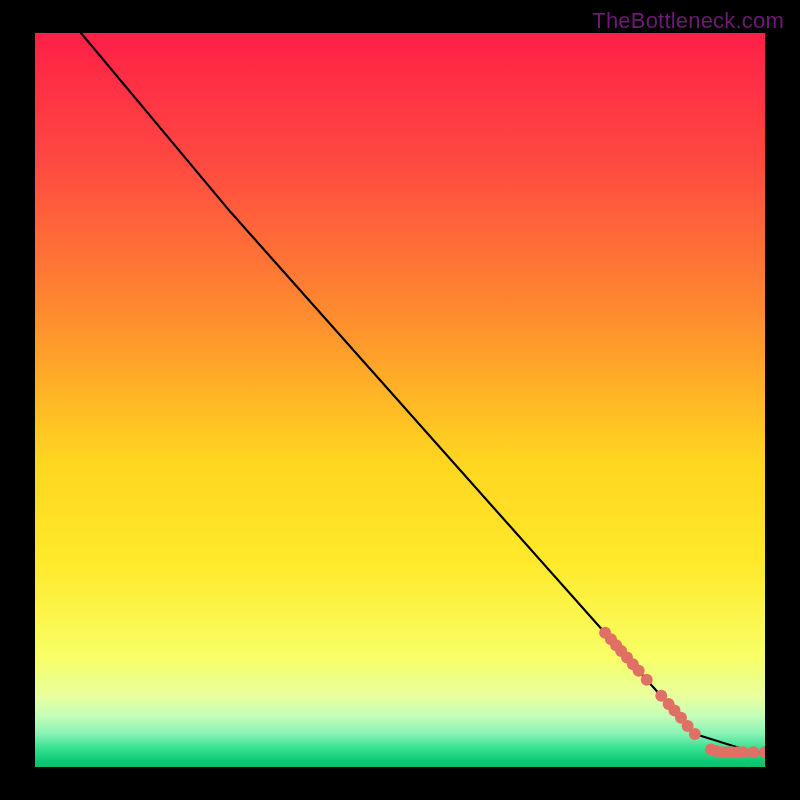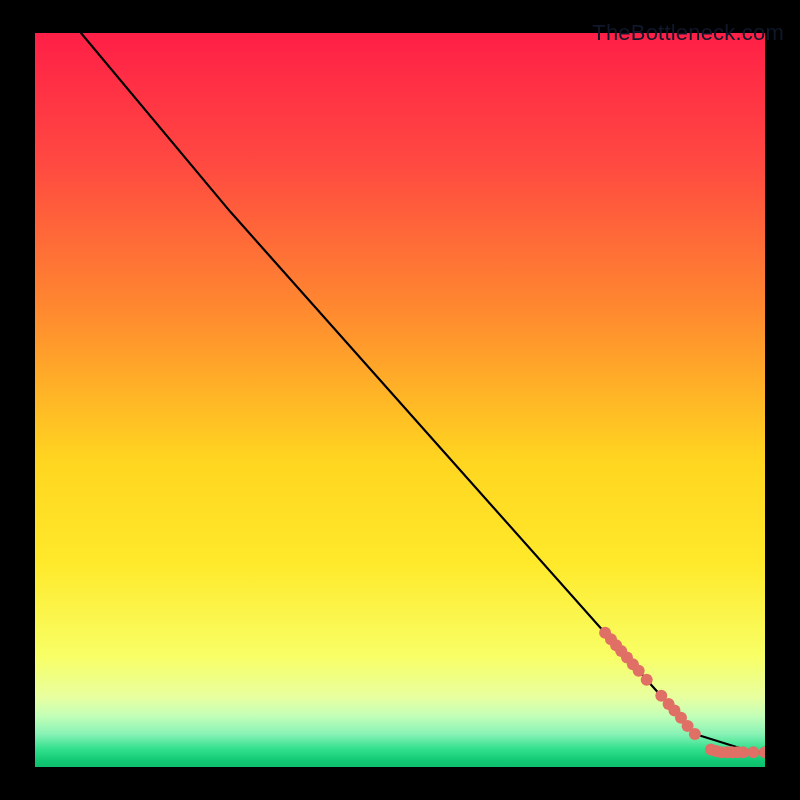--- a/index.html
+++ b/index.html
@@ -11,24 +11,24 @@
     background: #fff;
     font-family: -apple-system, BlinkMacSystemFont, "Segoe UI", Arial, sans-serif;
   }
   .stage {
     position: relative;
     width: 800px;
     height: 800px;
   }
   .watermark-link {
     position: absolute;
-    top: 20px;
+    top: 8px;
     right: 16px;
     font-size: 22px;
-    color: #0f172a;
+    color: #701a75;
     font-weight: 400;
     letter-spacing: 0.2px;
     text-decoration: none;
   }
   svg.plot {
     position: absolute;
     inset: 0;
     width: 800px;
     height: 800px;
     display: block;

